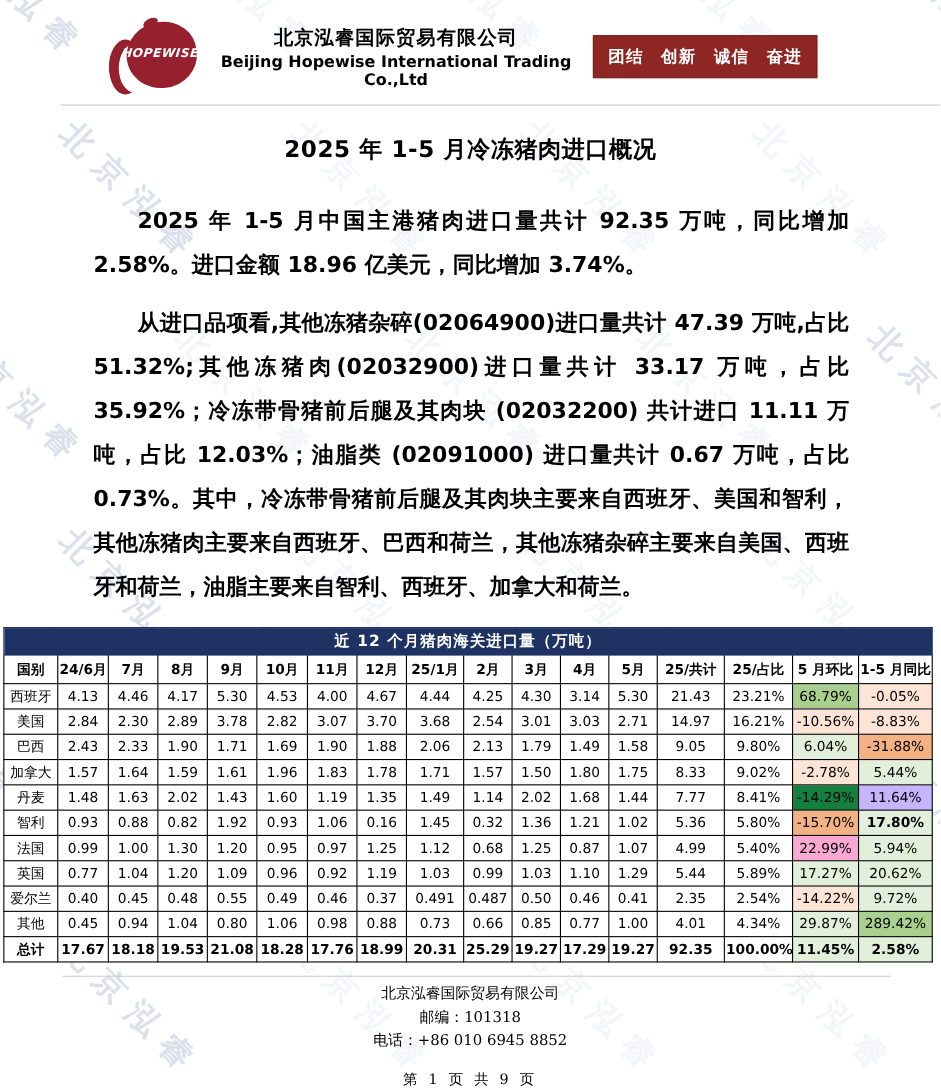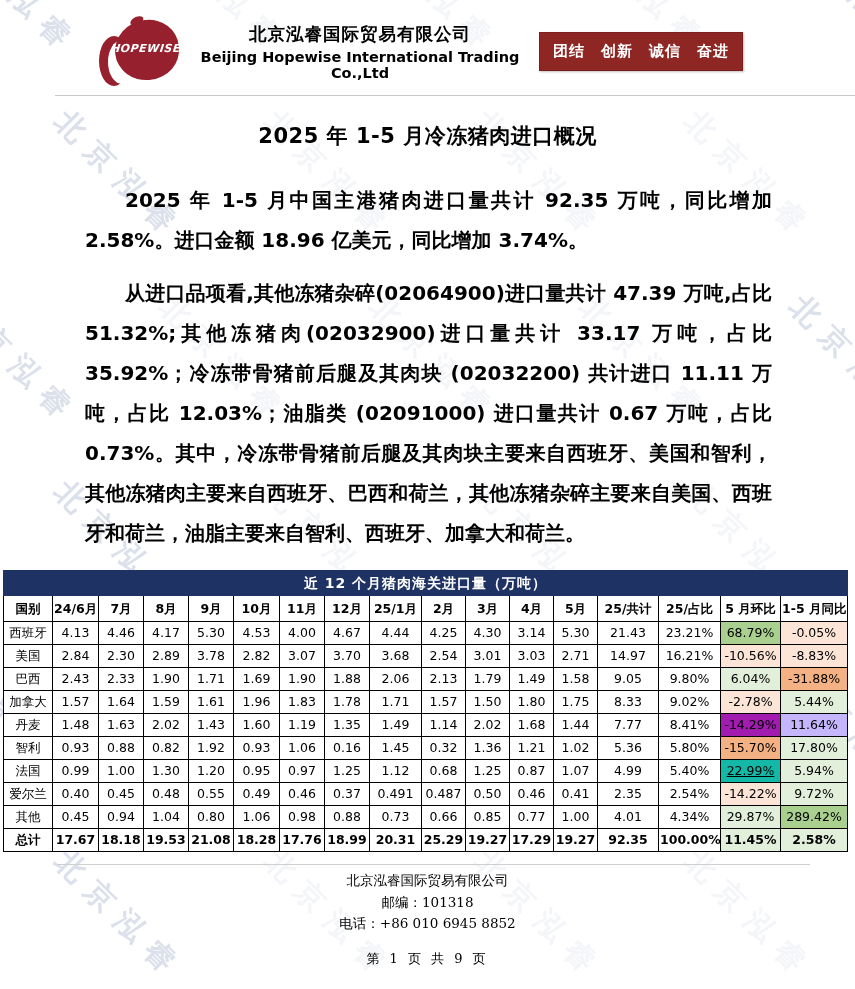--- a/index.html
+++ b/index.html
@@ -242,60 +242,79 @@
             <td>1.60</td>
             <td>1.19</td>
             <td>1.35</td>
             <td>1.49</td>
             <td>1.14</td>
             <td>2.02</td>
             <td>1.68</td>
             <td>1.44</td>
             <td>7.77</td>
             <td>8.41%</td>
-            <td style="background: #a21caf;">-14.29%</td>
+            <td style="background: #15803d;">-14.29%</td>
             <td style="background: #c4b5fd;">11.64%</td>
           </tr>
           <tr>
             <td>智利</td>
             <td>0.93</td>
             <td>0.88</td>
             <td>0.82</td>
             <td>1.92</td>
             <td>0.93</td>
             <td>1.06</td>
             <td>0.16</td>
             <td>1.45</td>
             <td>0.32</td>
             <td>1.36</td>
             <td>1.21</td>
             <td>1.02</td>
             <td>5.36</td>
             <td>5.80%</td>
             <td style="background: rgb(244, 177, 131);">-15.70%</td>
-            <td style="background: rgb(226, 239, 218);">17.80%</td>
+            <td style="background: rgb(226, 239, 218); font-weight: bold;">17.80%</td>
           </tr>
           <tr>
             <td>法国</td>
             <td>0.99</td>
             <td>1.00</td>
             <td>1.30</td>
             <td>1.20</td>
             <td>0.95</td>
             <td>0.97</td>
             <td>1.25</td>
             <td>1.12</td>
             <td>0.68</td>
             <td>1.25</td>
             <td>0.87</td>
             <td>1.07</td>
             <td>4.99</td>
             <td>5.40%</td>
-            <td style="background: #14b8a6; text-decoration: underline;">22.99%</td>
+            <td style="background: #f9a8d4;">22.99%</td>
             <td style="background: rgb(226, 239, 218);">5.94%</td>
+          </tr>
+          <tr>
+            <td>英国</td>
+            <td>0.77</td>
+            <td>1.04</td>
+            <td>1.20</td>
+            <td>1.09</td>
+            <td>0.96</td>
+            <td>0.92</td>
+            <td>1.19</td>
+            <td>1.03</td>
+            <td>0.99</td>
+            <td>1.03</td>
+            <td>1.10</td>
+            <td>1.29</td>
+            <td>5.44</td>
+            <td>5.89%</td>
+            <td style="background: rgb(226, 239, 218);">17.27%</td>
+            <td style="background: rgb(226, 239, 218);">20.62%</td>
           </tr>
           <tr>
             <td>爱尔兰</td>
             <td>0.40</td>
             <td>0.45</td>
             <td>0.48</td>
             <td>0.55</td>
             <td>0.49</td>
             <td>0.46</td>
             <td>0.37</td>

